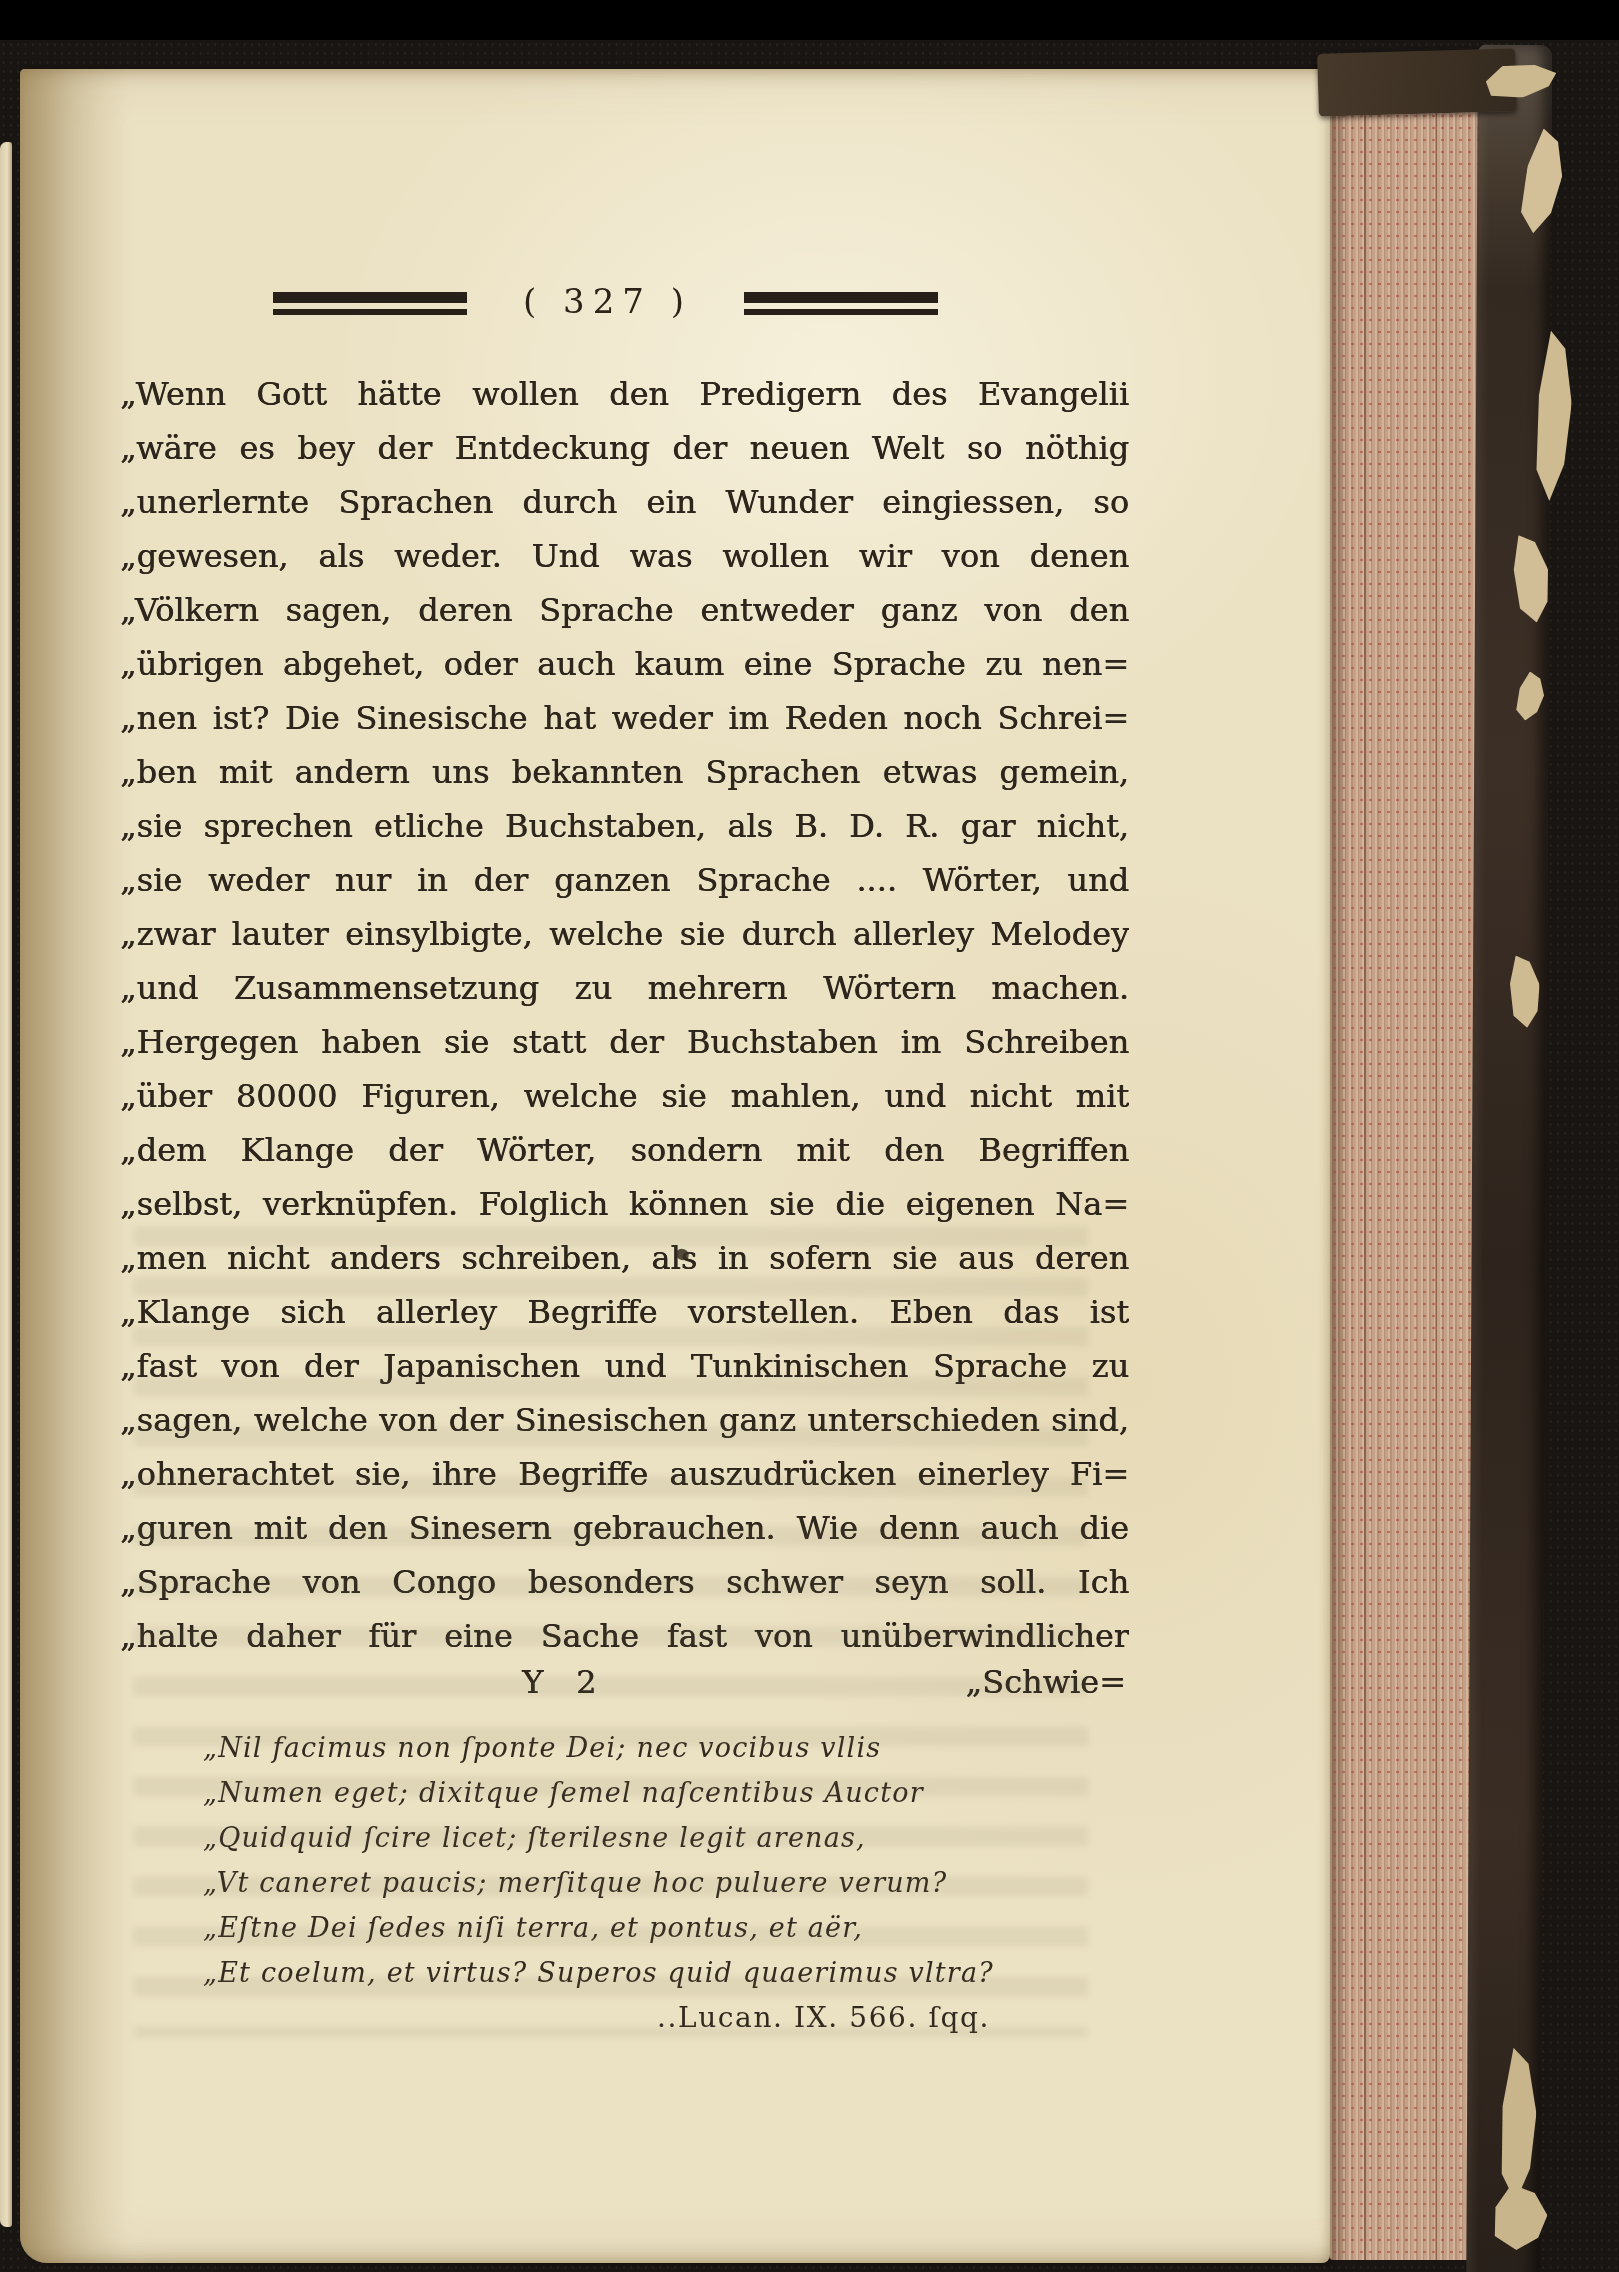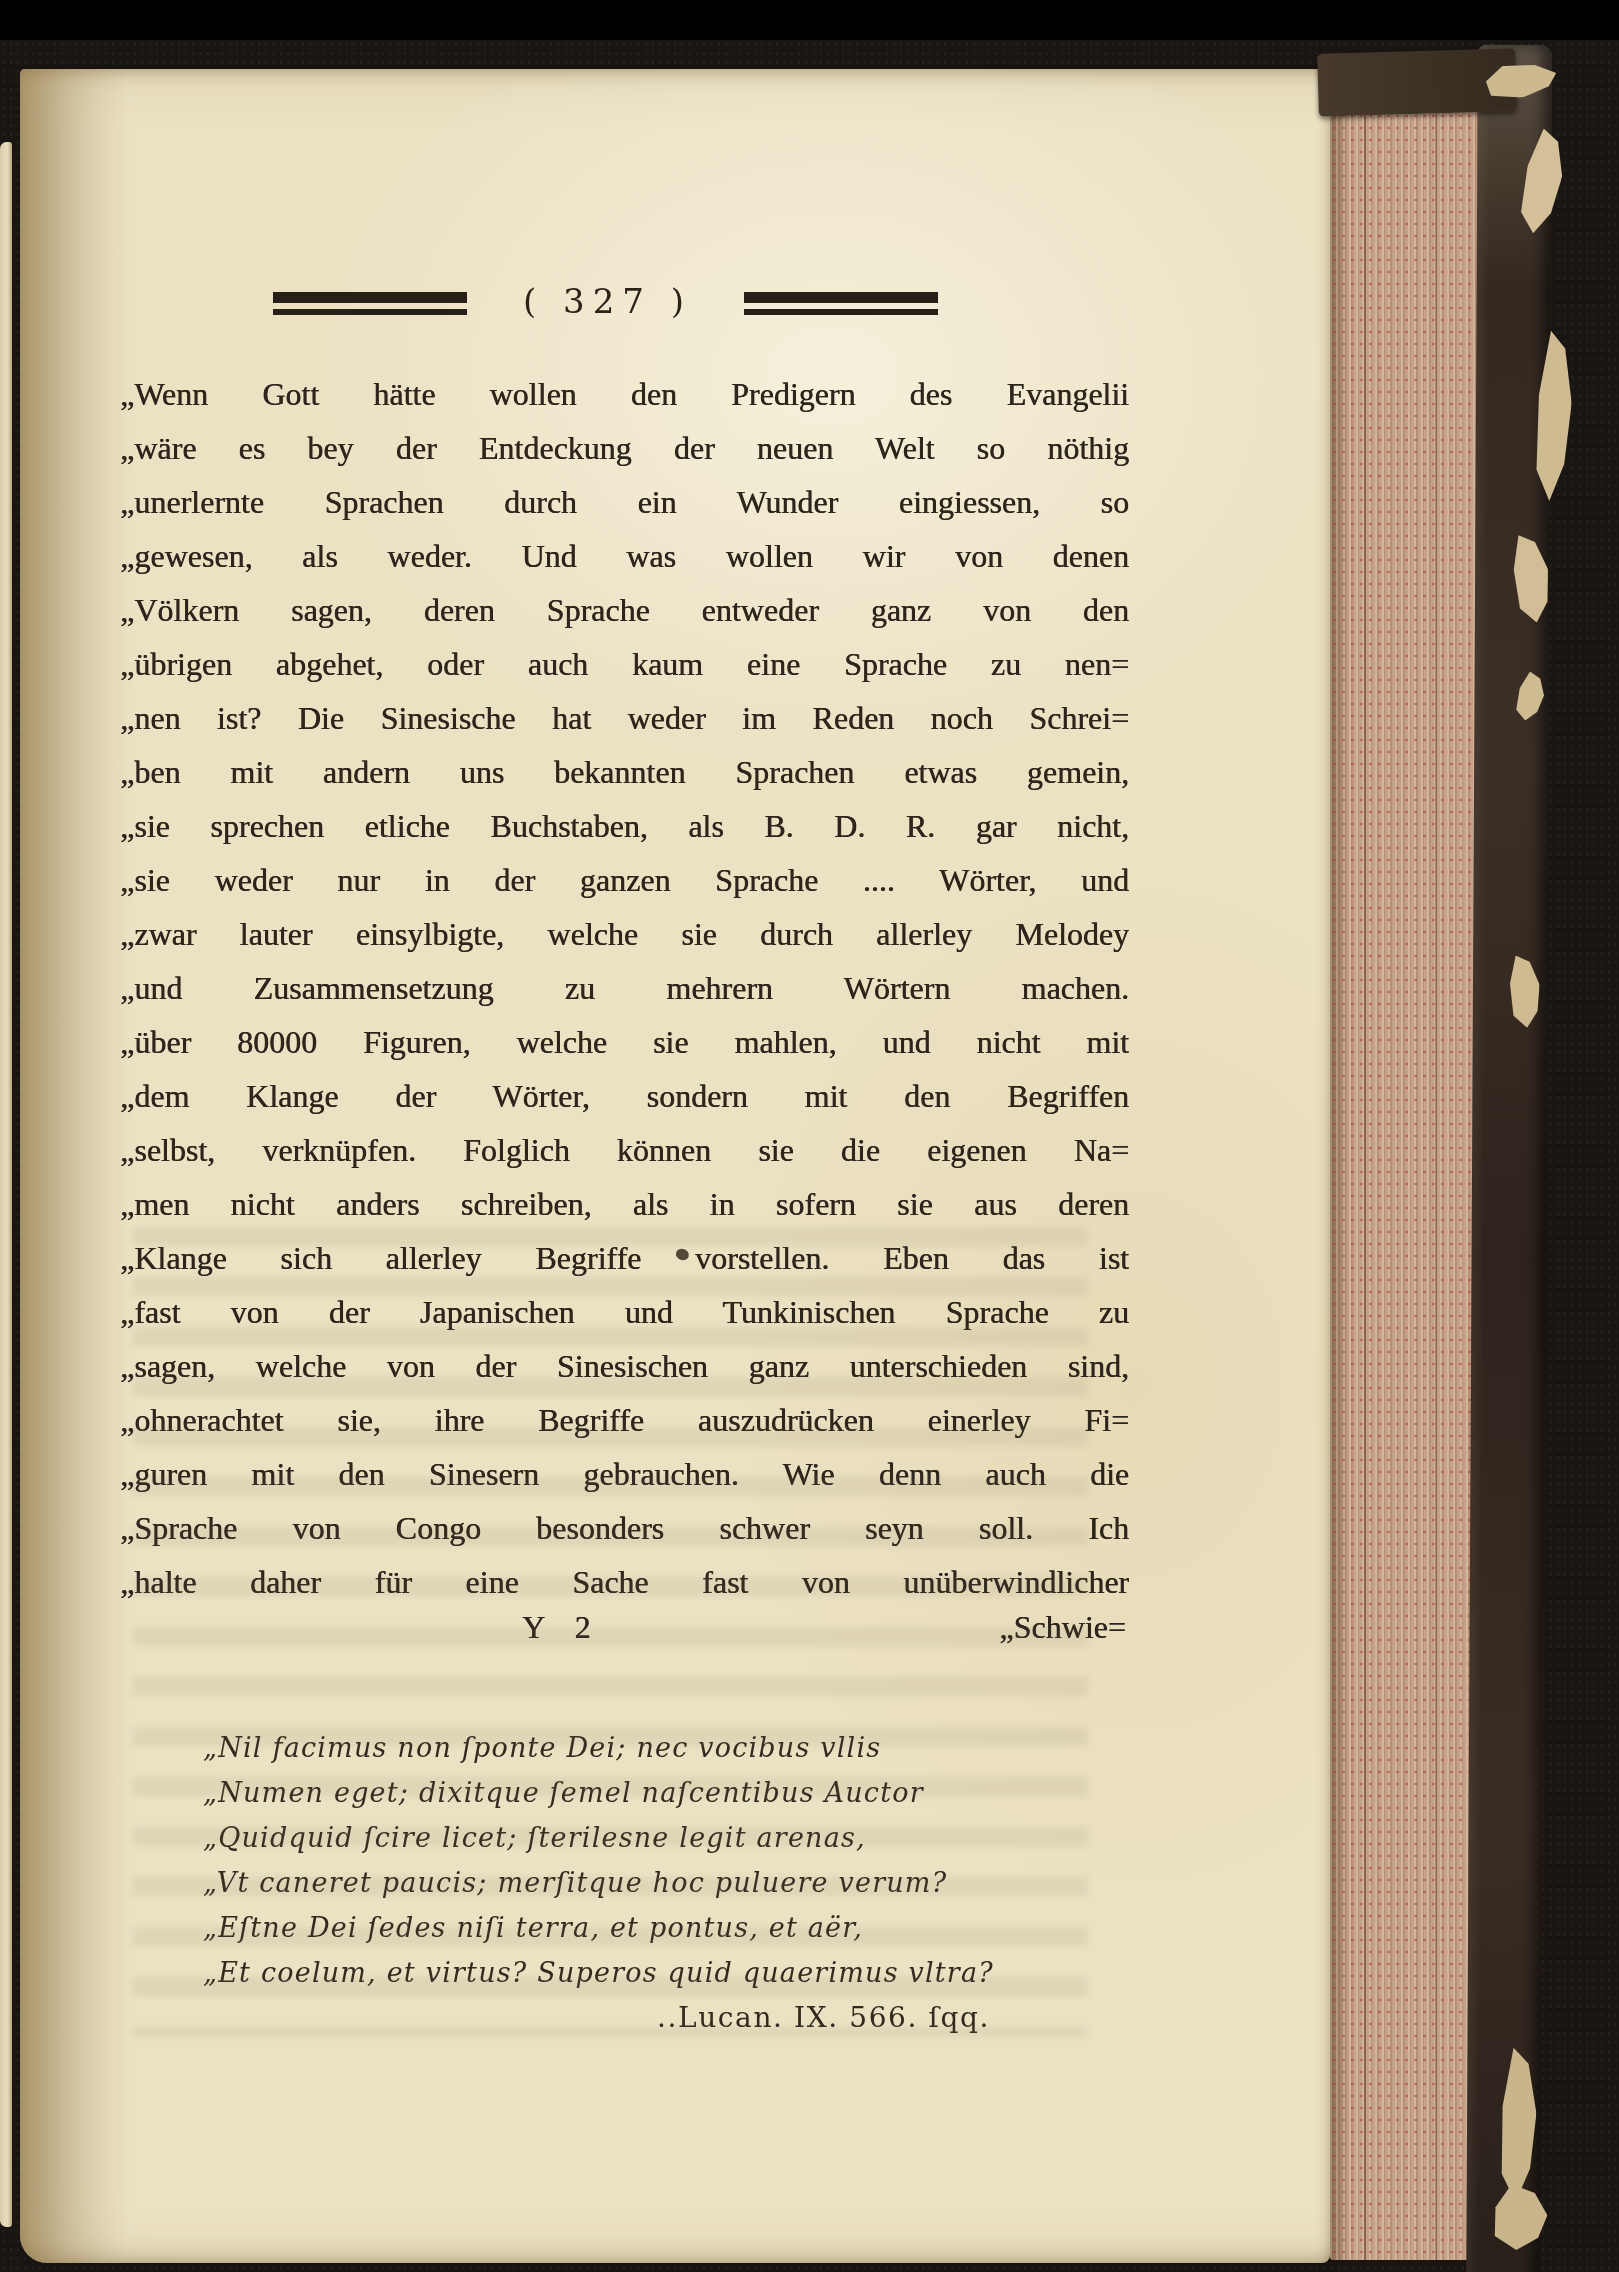--- a/index.html
+++ b/index.html
@@ -28,21 +28,21 @@
     background:linear-gradient(90deg, rgba(150,125,75,.5), rgba(150,125,75,.2) 45%, transparent);}
   
   .rule{position:absolute;height:24px;width:194px;
     background:linear-gradient(180deg,#262019 0 11.3px, transparent 11.3px 17px, #262019 17px 23.5px, transparent 23.5px);}
   .rule-left{left:253px;top:223px;}
   .rule-right{left:724px;top:223px;}
   .pagenum{position:absolute;left:470px;top:212px;width:235px;text-align:center;
     font-size:34px;letter-spacing:8px;color:#2c2318;}
   
   .body-text{position:absolute;left:100px;top:298px;width:1009px;
-    font-size:32px;color:#2e261c;text-shadow:0.5px 0 0 currentColor;font-family:Liberation Serif, serif;}
+    font-size:32px;color:#2e261c;text-shadow:0.5px 0 0 currentColor;}
   .line{height:54px;line-height:54px;text-align:justify;text-align-last:justify;overflow:hidden;}
   .catchrow{position:relative;height:57px;}
   .signature{position:absolute;left:402px;letter-spacing:11.3px;}
   .catchword{position:absolute;right:3.2px;}
   
   .footnote{position:absolute;left:183px;top:1656px;width:810px;
     font-size:27px;font-style:italic;letter-spacing:1.2px;color:#332a1f;}
   .fline{height:45px;line-height:45px;overflow:hidden;}
   .citation{height:45px;line-height:45px;text-align:right;padding-right:23px;
     font-style:normal;letter-spacing:1.6px;font-size:28px;}
@@ -92,20 +92,21 @@
       <div class="line">„unerlernte Sprachen durch ein Wunder eingiessen, so</div>
       <div class="line">„gewesen, als weder. Und was wollen wir von denen</div>
       <div class="line">„Völkern sagen, deren Sprache entweder ganz von den</div>
       <div class="line">„übrigen abgehet, oder auch kaum eine Sprache zu nen=</div>
       <div class="line">„nen ist? Die Sinesische hat weder im Reden noch Schrei=</div>
       <div class="line">„ben mit andern uns bekannten Sprachen etwas gemein,</div>
       <div class="line">„sie sprechen etliche Buchstaben, als B. D. R. gar nicht,</div>
       <div class="line">„sie weder nur in der ganzen Sprache .... Wörter, und</div>
       <div class="line">„zwar lauter einsylbigte, welche sie durch allerley Melodey</div>
       <div class="line">„und Zusammensetzung zu mehrern Wörtern machen.</div>
+      <div class="line">„Hergegen haben sie statt der Buchstaben im Schreiben</div>
       <div class="line">„über 80000 Figuren, welche sie mahlen, und nicht mit</div>
       <div class="line">„dem Klange der Wörter, sondern mit den Begriffen</div>
       <div class="line">„selbst, verknüpfen. Folglich können sie die eigenen Na=</div>
       <div class="line">„men nicht anders schreiben, als in sofern sie aus deren</div>
       <div class="line">„Klange sich allerley Begriffe vorstellen. Eben das ist</div>
       <div class="line">„fast von der Japanischen und Tunkinischen Sprache zu</div>
       <div class="line">„sagen, welche von der Sinesischen ganz unterschieden sind,</div>
       <div class="line">„ohnerachtet sie, ihre Begriffe auszudrücken einerley Fi=</div>
       <div class="line">„guren mit den Sinesern gebrauchen. Wie denn auch die</div>
       <div class="line">„Sprache von Congo besonders schwer seyn soll. Ich</div>

